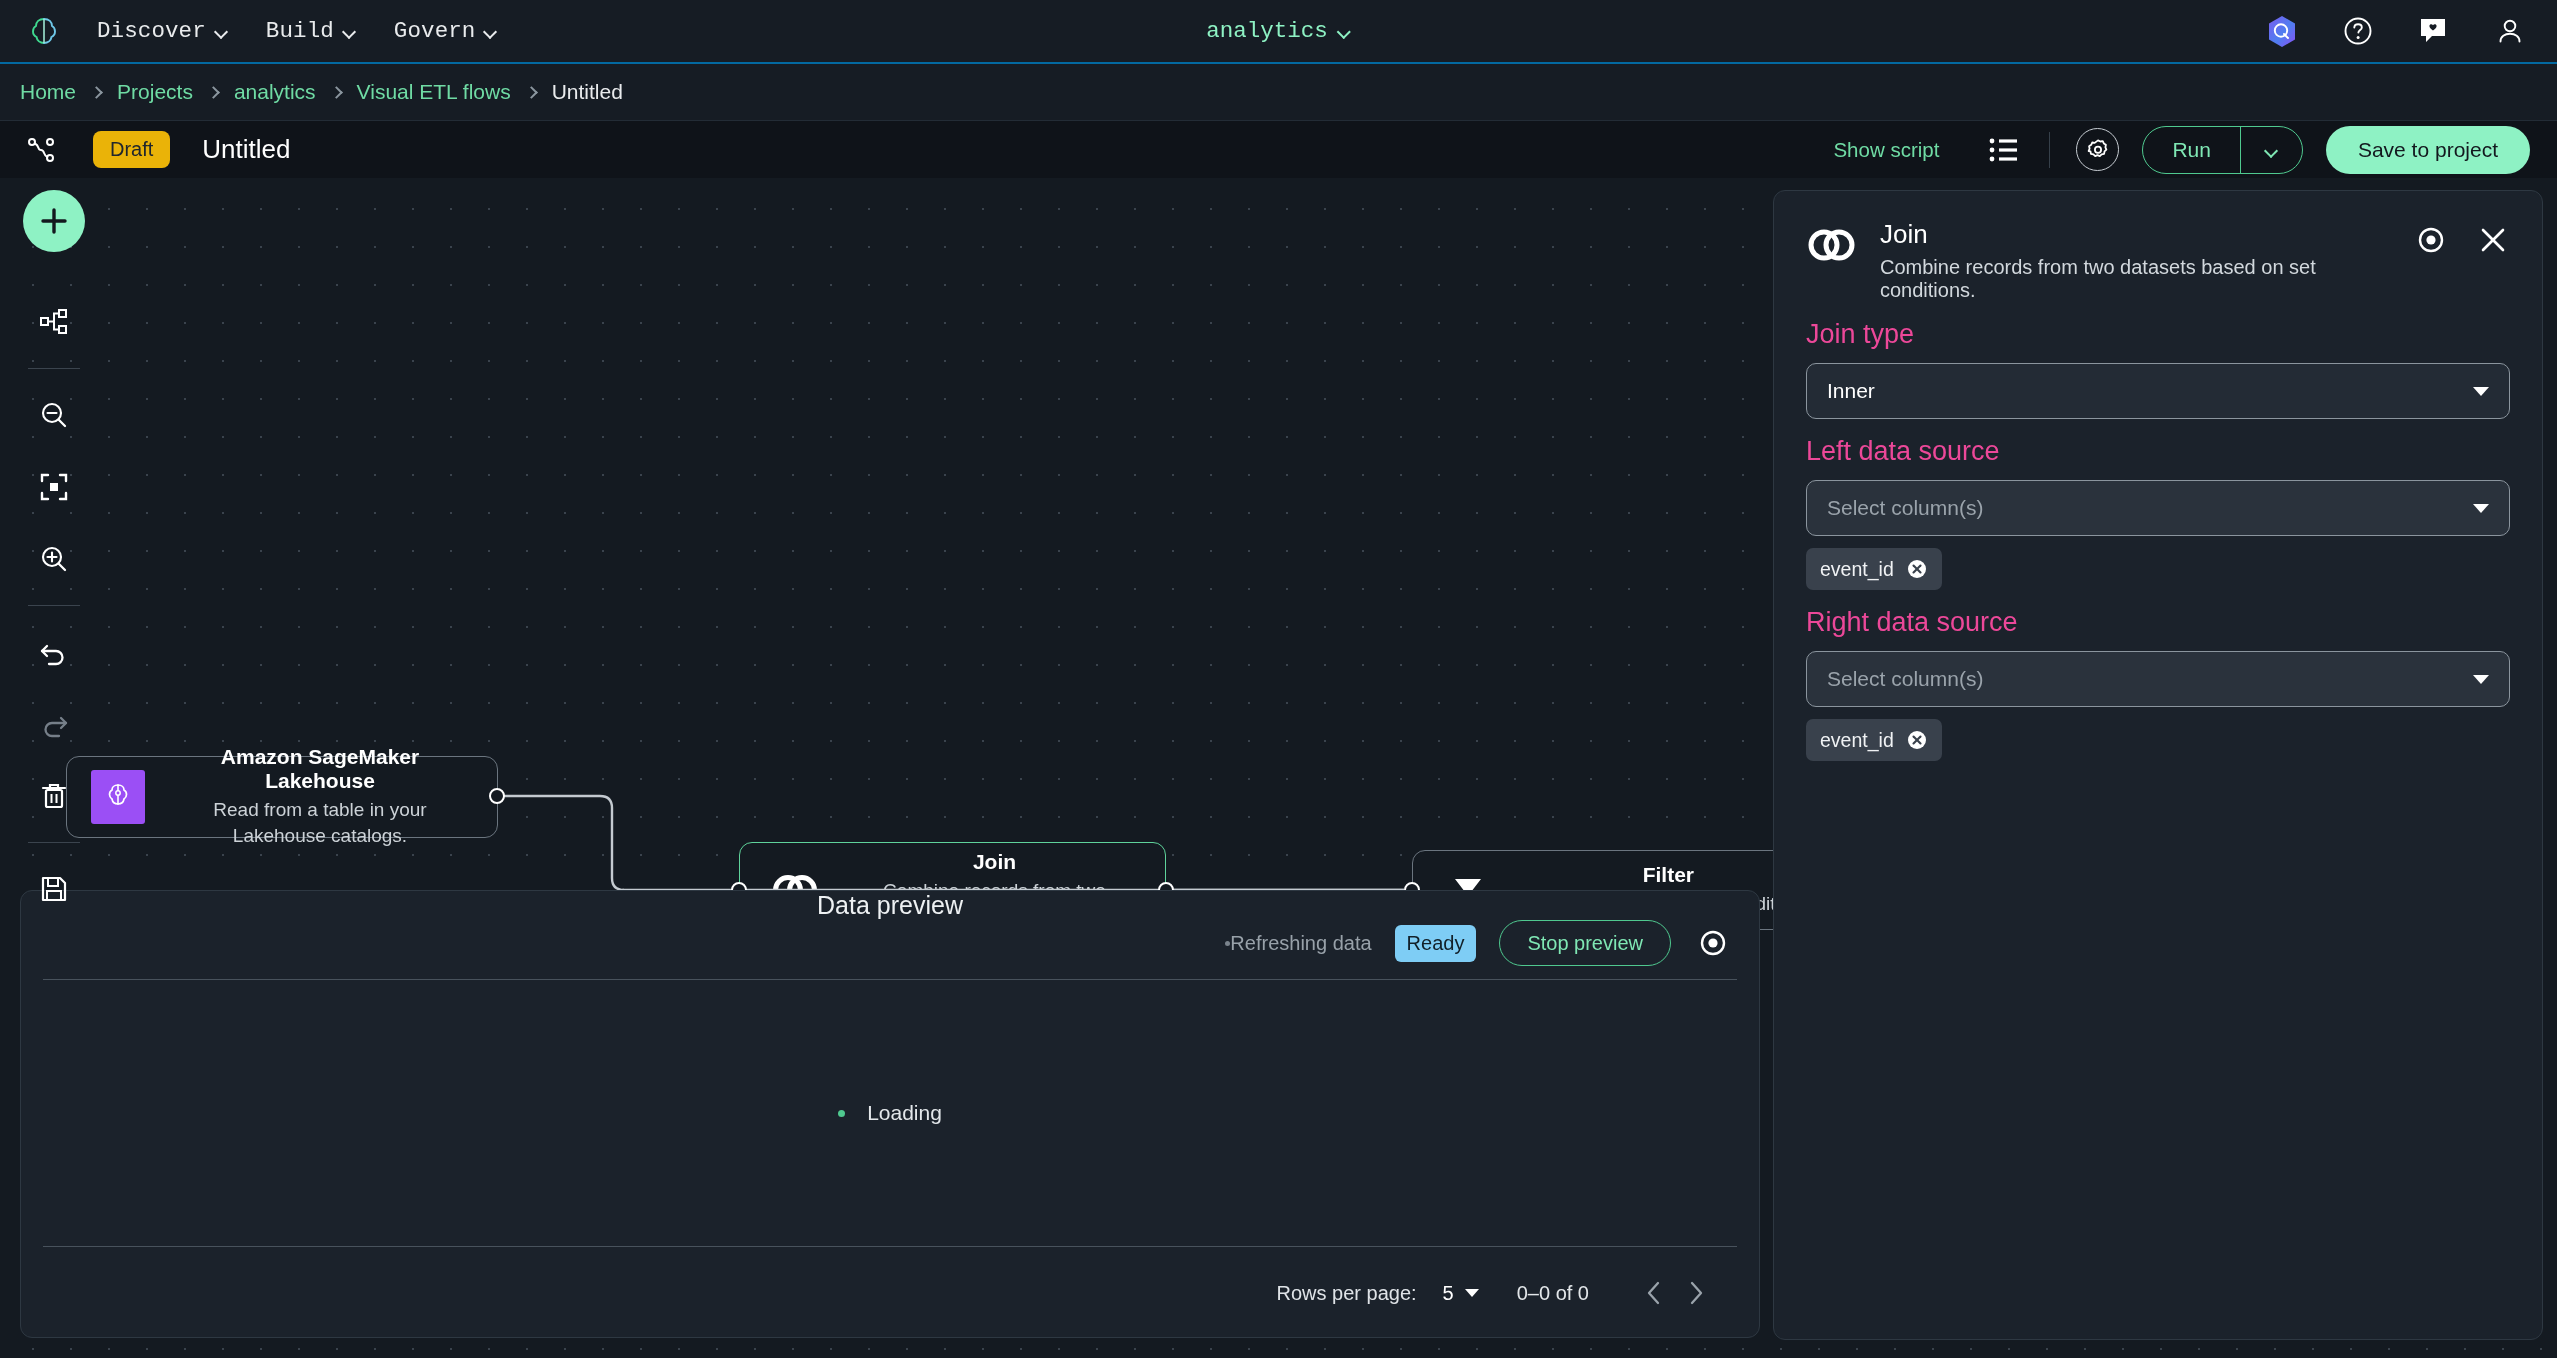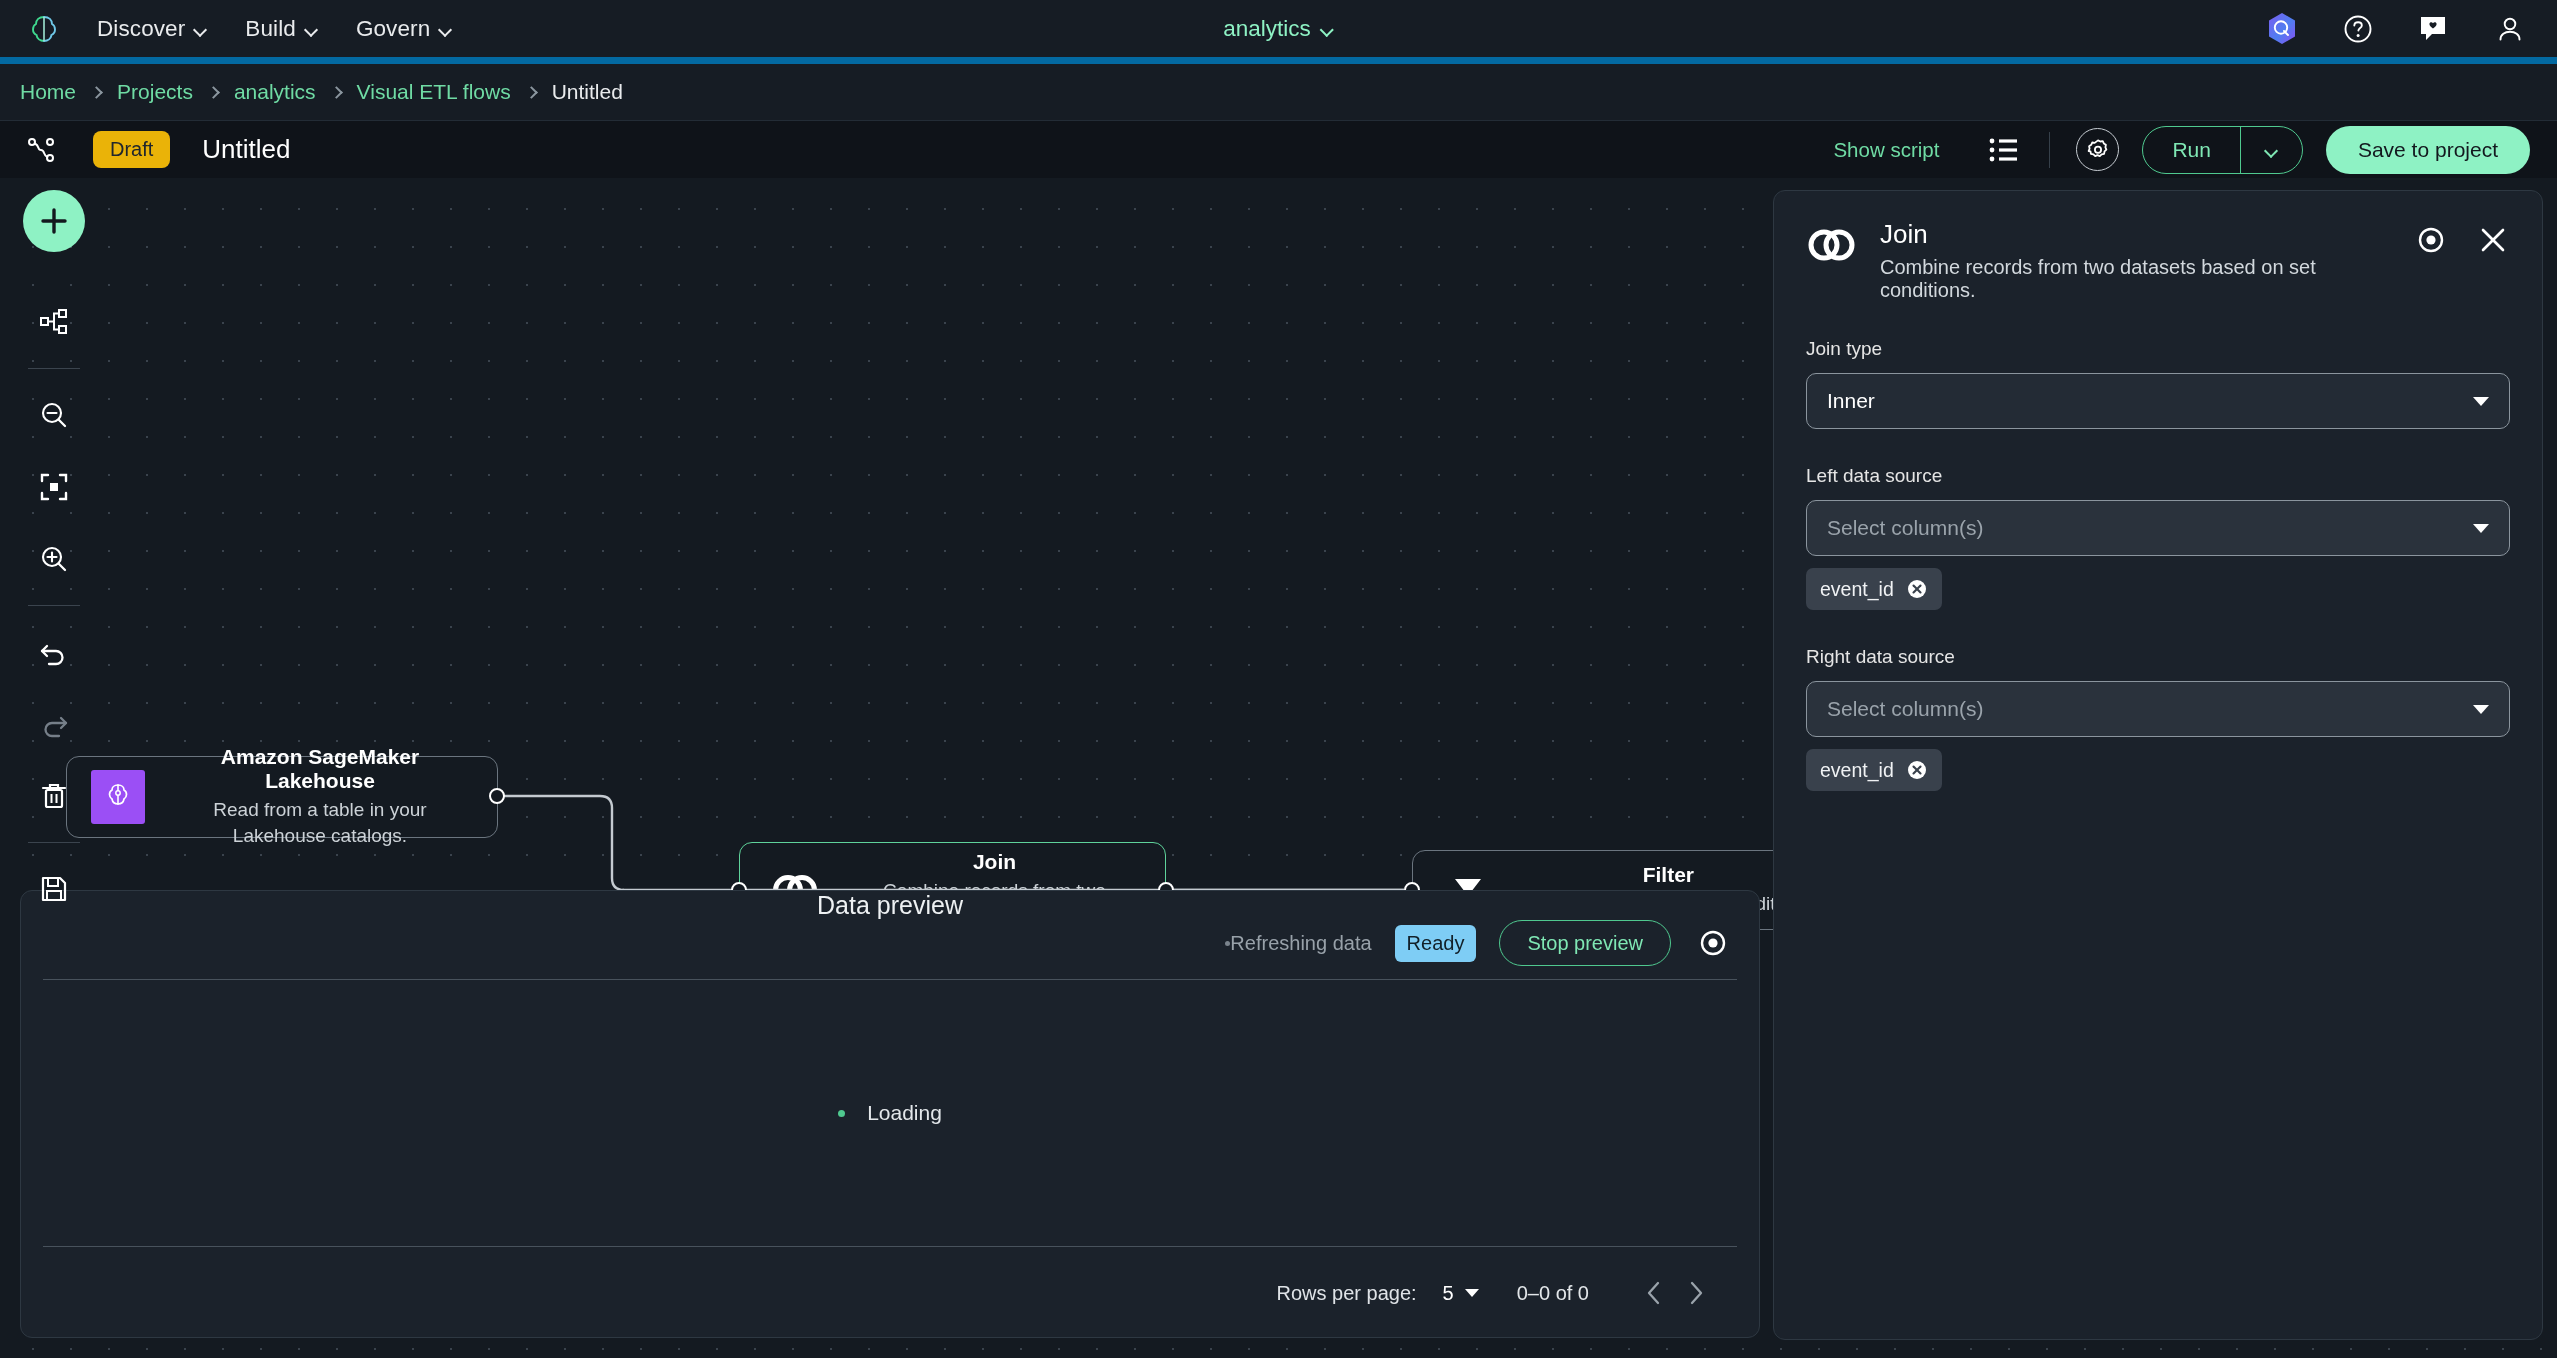--- a/index.html
+++ b/index.html
@@ -9,22 +9,22 @@
     font-family: "Liberation Sans", "DejaVu Sans", sans-serif;
     overflow: hidden;
     color: #e9ebed;
   }
   .app { position: relative; width: 2557px; height: 1358px; }
 
   
   .topnav {
     position: absolute; top: 0; left: 0; width: 2557px; height: 64px;
     background: #161c24;
-    border-bottom: 7px solid #0369a1;
-    display: flex; align-items: center;
+    border-bottom: 2px solid #0369a1;
+    display: flex; align-items: center; font-family: Liberation Mono, monospace;
   }
   .brand-logo { margin-left: 27px; width: 34px; height: 34px; display:flex; align-items:center; justify-content:center;}
   .nav-items { display: flex; align-items: center; margin-left: 36px; gap: 38px; }
   .nav-item {
     display: flex; align-items: center; gap: 9px;
     font-size: 22.5px; color: #e9ebed; cursor: pointer; letter-spacing: .1px;
   }
   .chev { width: 13px; height: 8px; position: relative; display:inline-block; }
   .chev::before {
     content: ""; position: absolute; left: 1px; top: 0px;
@@ -169,21 +169,21 @@
     background: #1b222b; border: 1px solid #2e3842; border-radius: 12px; z-index: 8;
     padding: 28px 32px;
   }
   .rp-head { display: flex; align-items: flex-start; gap: 22px; }
   .rp-icon { width: 52px; flex: 0 0 52px; display:flex;align-items:center;justify-content:center; padding-top: 8px;}
   .rp-htxt { flex: 1; display:flex; flex-direction: column; gap: 6px;}
   .rp-title { font-size: 26px; color: #fff; }
   .rp-sub { font-size: 20px; color: #d2d8dd; }
   .rp-actions { display: flex; align-items: center; gap: 28px; padding-top: 4px;}
   .rp-act { width: 34px; height: 34px; display:flex;align-items:center;justify-content:center; cursor:pointer;}
-  .field-label { font-size: 19px; color: #e5e5e5; margin-top: 36px; margin-bottom: 13px; }
+  .field-label { font-size: 27px; color: #ec4899; margin-top: 17px; margin-bottom: 13px; }
   .select {
     height: 56px; border: 1.4px solid #8b959e; border-radius: 10px; background: #232b35;
     display: flex; align-items: center; padding: 0 20px; cursor: pointer;
   }
   .select.empty { background: #2a323c; }
   .select-val { font-size: 21px; color: #ffffff; }
   .select-ph { font-size: 21px; color: #9aa3ab; }
   .select-caret { margin-left: auto; width: 0; height: 0;
     border-left: 8px solid transparent; border-right: 8px solid transparent; border-top: 9px solid #ffffff; }
   .chips { display: flex; flex-wrap: wrap; gap: 12px; margin-top: 12px; }

